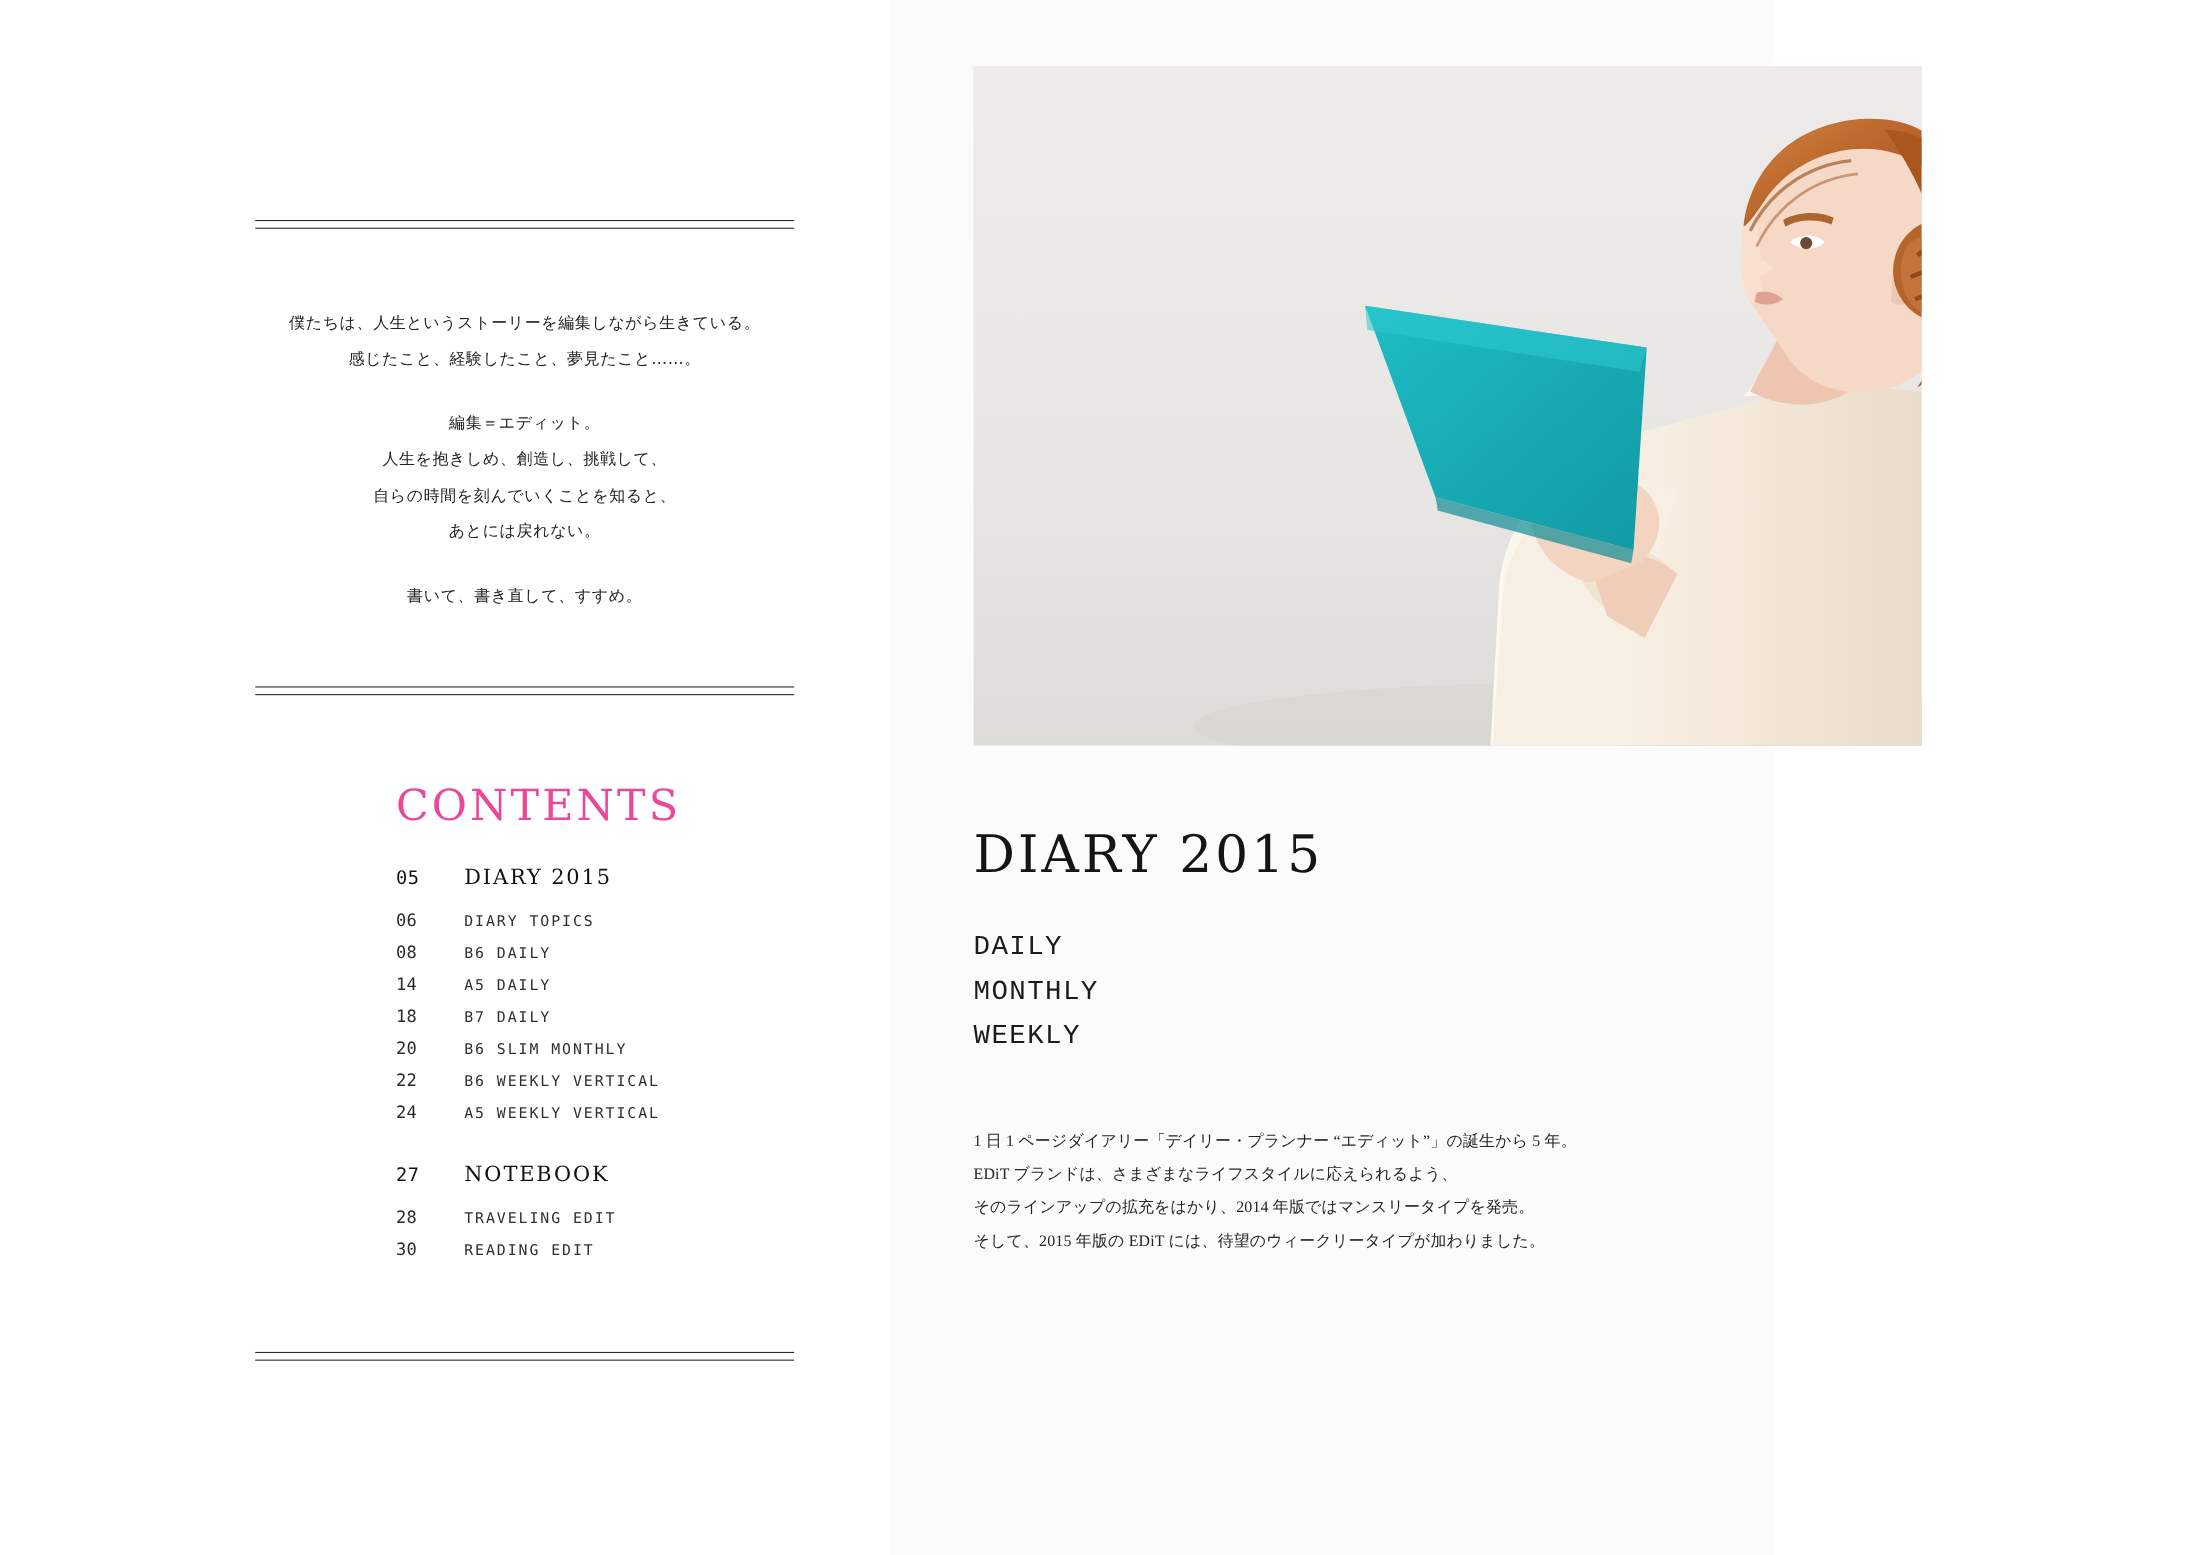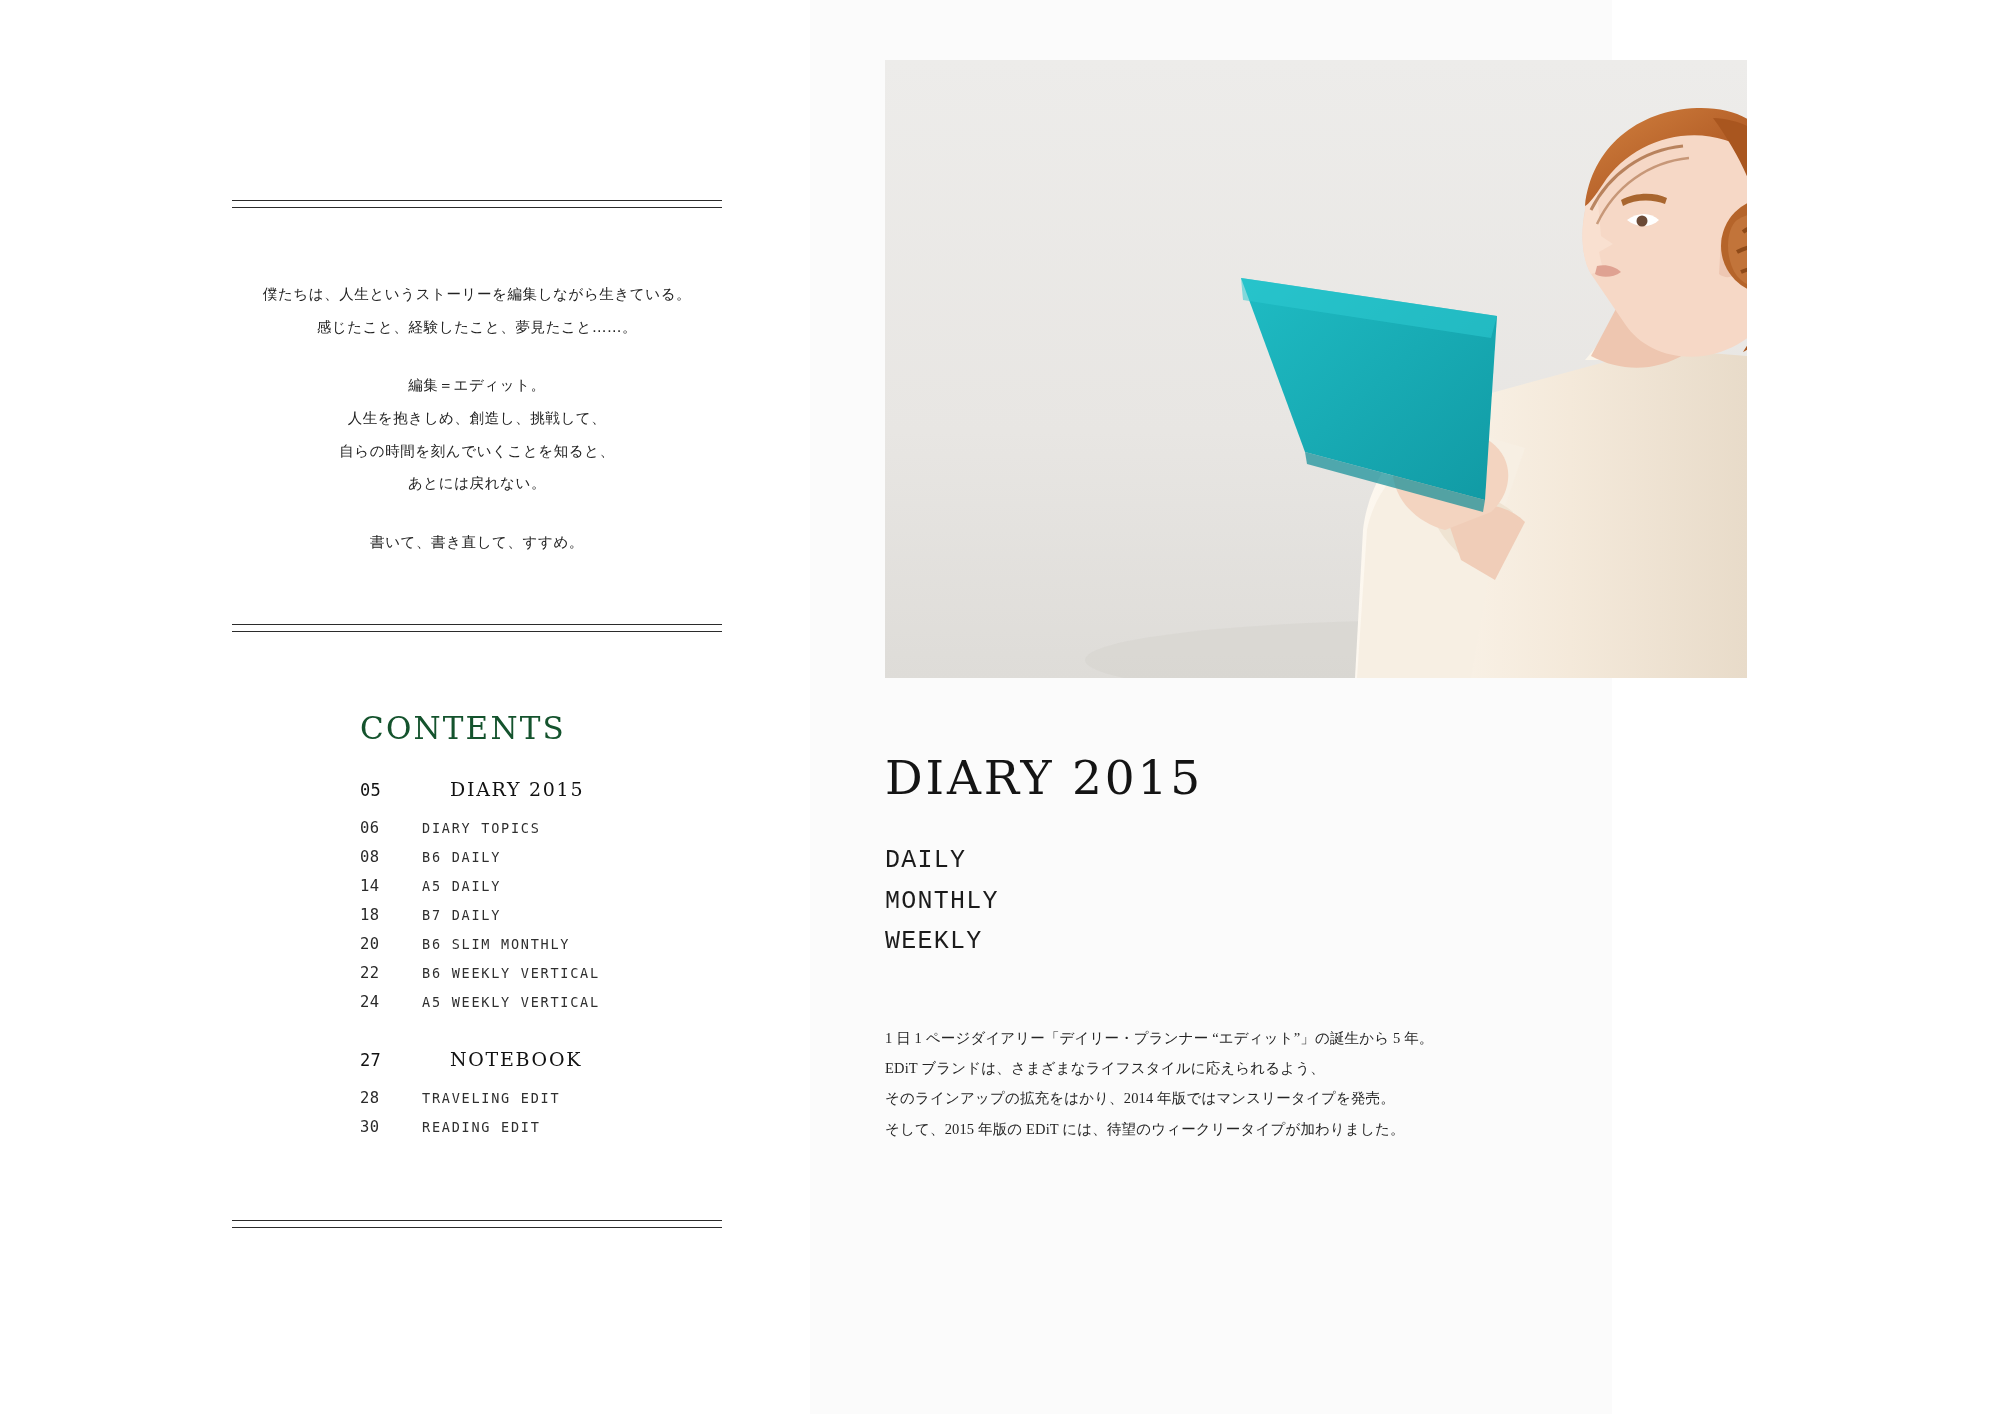--- a/index.html
+++ b/index.html
@@ -71,33 +71,33 @@
   .manifesto .para { margin: 0 0 26px 0; }
   .manifesto .para:last-child { margin-bottom: 0; }
   .manifesto .line { display: block; white-space: nowrap; }
 
   .contents-block {
     margin-top: 78px;
     padding-left: 128px;
   }
   .contents-title {
     font-family: "DejaVu Serif", "Liberation Serif", serif;
-    font-size: 31px;
+    font-size: 39px;
     letter-spacing: 0.07em;
-    color: #14532d;
+    color: #ec4899;
     margin: 0 0 32px 0;
     font-weight: 400;
   }
   .toc-group { margin-bottom: 6px; }
   .toc-row {
     display: flex;
     align-items: baseline;
     margin-bottom: 11px;
   }
-  .toc-row.major { margin-bottom: 19px; gap: 28px; }
+  .toc-row.major { margin-bottom: 19px; }
   .toc-num {
     width: 62px;
     flex: 0 0 62px;
     font-family: "DejaVu Sans Mono", "Liberation Mono", monospace;
     font-size: 15.5px;
     letter-spacing: 0.02em;
     color: #2a2a2a;
   }
   .toc-row.major .toc-num {
     font-size: 17px;

